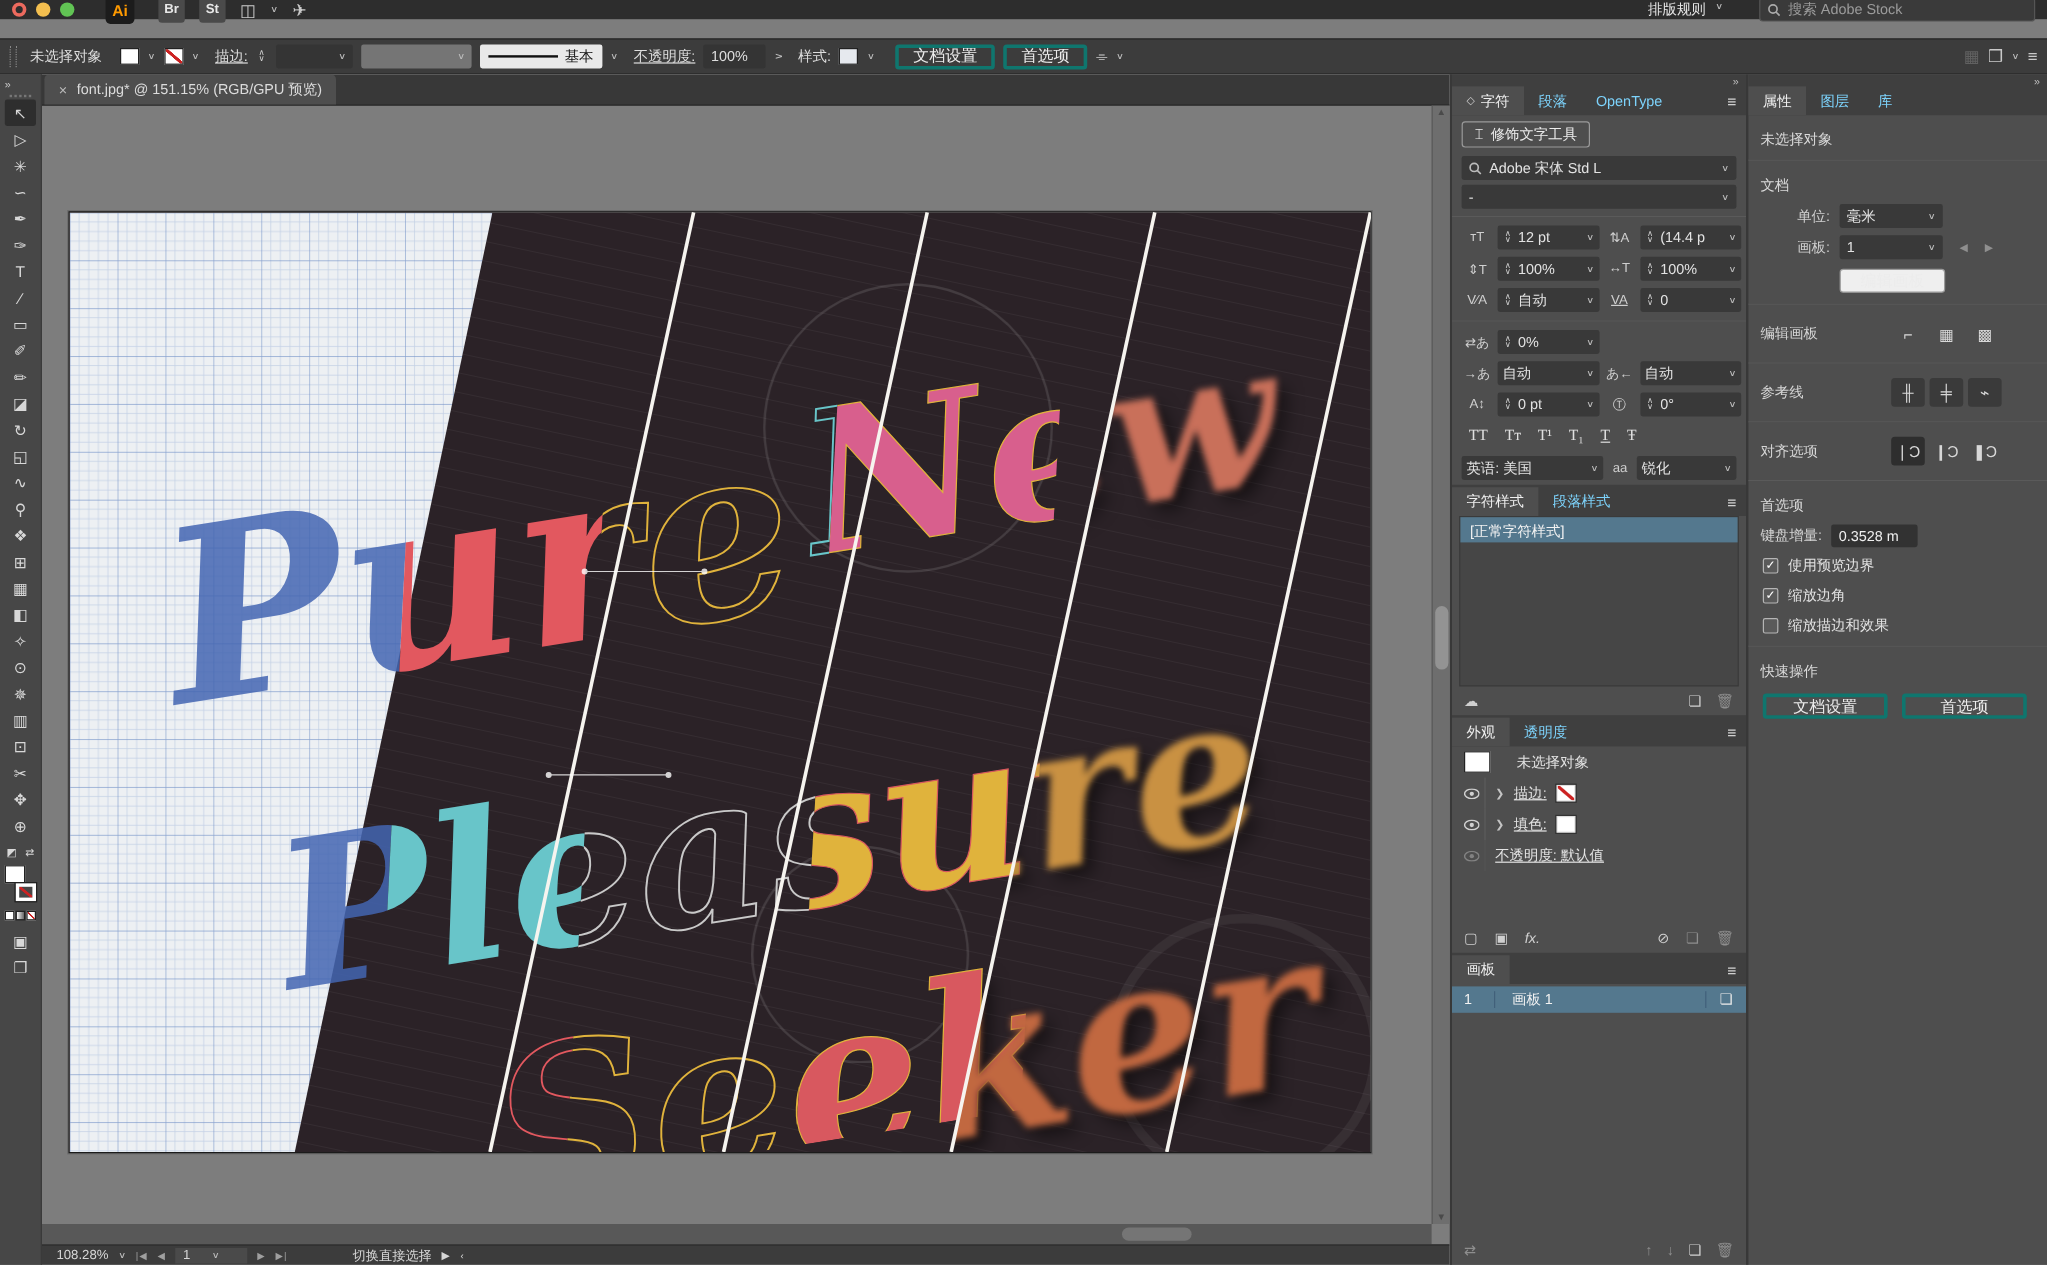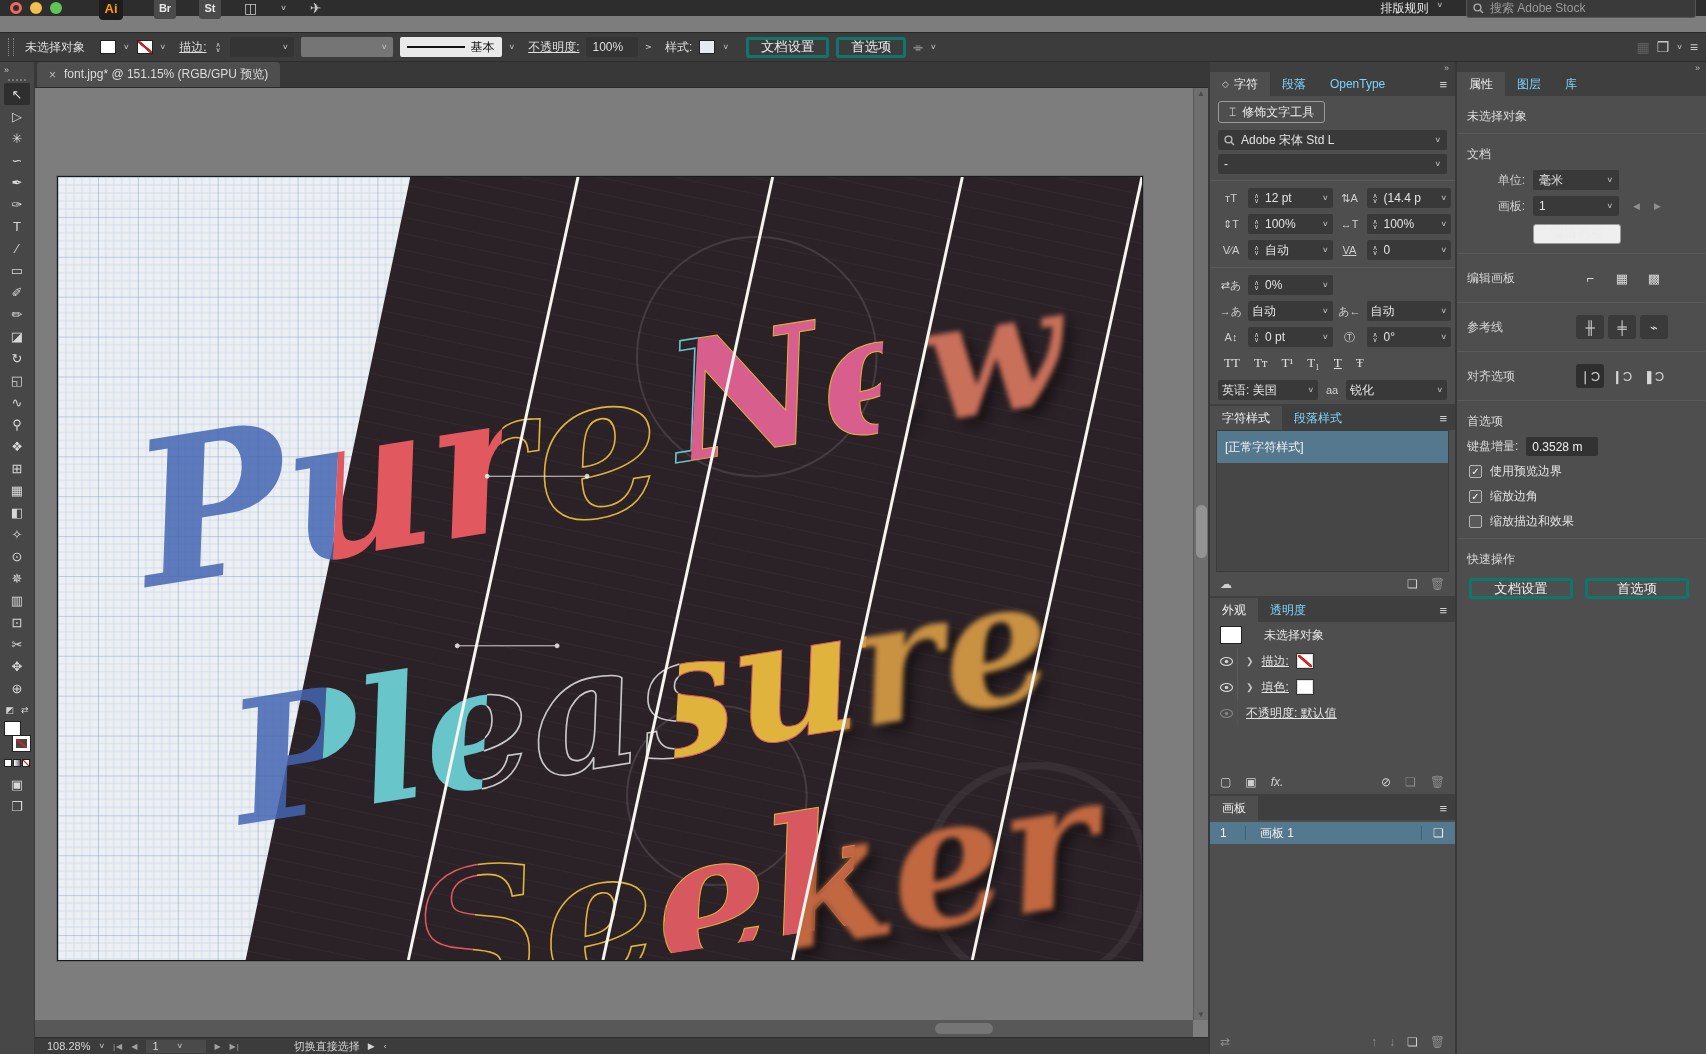--- a/index.html
+++ b/index.html
@@ -1,30 +1,30 @@
 <!DOCTYPE html>
 <html><head>
 <meta charset="utf-8">
 <style>
   *{box-sizing:border-box;margin:0;padding:0}
   html,body{width:1706px;height:1054px;overflow:hidden;background:#7d7d7d;
     font-family:"Liberation Sans",sans-serif;font-size:12px;color:#e3e3e3;-webkit-font-smoothing:antialiased}
   
-  .appbar{position:absolute;top:0;left:0;right:0;height:16px;background:#2d2d2d;display:flex;align-items:center;padding:0 10px;gap:23px}
+  .appbar{position:absolute;top:0;left:0;right:0;height:16px;background:#2d2d2d;display:flex;align-items:center;padding:0 10px;gap:12px}
   .lights{display:flex;gap:8px;margin-right:14px}
   .light{width:12px;height:12px;border-radius:50%}
   .light.red{background:#2d2d2d;border:3px solid #ec6a5e}
   .light.yellow{background:#f4bf4f}
   .light.green{background:#61c454}
   .appicon{width:24px;height:24px;border-radius:4px;background:#1c1c1c;color:#ff9a00;font-weight:bold;font-size:13px;display:flex;align-items:center;justify-content:center;margin-right:8px}
   .sqicon{width:22px;height:22px;border-radius:3px;background:#4a4a4a;color:#e8e8e8;font-size:11px;font-weight:bold;display:flex;align-items:center;justify-content:center}
   .abar-ic{color:#c9c9c9;font-size:14px}
   .chev{color:#bdbdbd;font-size:9px;transform:scaleY(.8)}
   .spacer{flex:1}
-  .wsmenu{display:flex;align-items:flex-start;gap:8px;color:#e6e6e6;}
+  .wsmenu{display:flex;align-items:flex-start;gap:8px;color:#e6e6e6;margin-right:18px}
   .searchbox{width:230px;height:20px;background:#3a3a3a;border:1px solid #555;border-radius:3px;display:flex;align-items:center;padding:0 6px;gap:6px}
   .searchbox .ph{color:#9b9b9b;font-size:12px}
   
   .ctrlbar{position:absolute;top:32px;left:0;right:0;height:30px;background:#3c3c3c;border-top:1px solid #272727;border-bottom:1px solid #2c2c2c;display:flex;align-items:center;gap:7px;padding:0 8px;color:#dedede}
   .grip{width:6px;height:18px;border-left:1px dotted #8a8a8a;border-right:1px dotted #8a8a8a;margin-right:4px}
   .swatch{width:16px;height:14px;background:#fff;border:1px solid #222}
   .swatch.none{background:linear-gradient(to top right,rgba(0,0,0,0) 42%,#cc2222 44%,#cc2222 56%,rgba(0,0,0,0) 58%),#fff}
   .stepper{display:flex;flex-direction:column;line-height:5px;font-size:7px;color:#cfcfcf;width:9px;text-align:center}
   .dd{height:20px;background:#343434;border-radius:2px;display:flex;align-items:center;padding:0 5px;gap:5px}
   .dd.dis{background:#757575;width:92px}
@@ -82,21 +82,21 @@
   .ffield{margin:2px 8px;height:20px;background:#393939;border-radius:2px;display:flex;align-items:center;gap:6px;padding:0 6px;flex:none}
   .ffield .val{flex:1;white-space:nowrap;overflow:hidden}
   .crow{display:flex;align-items:center;height:26px;padding:0 8px;gap:4px;flex:none}
   .cic{width:26px;color:#cfcfcf;font-size:11px;text-align:center;flex:none}
   .cfield{display:flex;align-items:center;background:#393939;border-radius:2px;height:20px;padding:0 4px;gap:4px;flex:1;min-width:0}
   .cfield .val{flex:1;white-space:nowrap;overflow:hidden}
   .half{display:flex;align-items:center;gap:4px;width:50%;flex:none}
   .fmtrow{display:flex;align-items:center;height:26px;padding:0 14px;gap:14px;color:#e0e0e0;font-family:"Liberation Serif",serif;font-size:13px;flex:none}
   .fmtrow span:nth-child(5){text-decoration:underline}
   .stylelist{background:#464646;border:1px solid #3a3a3a;margin:0 6px;height:142px;flex:none}
-  .stylerow{height:21px;background:#54788e;color:#f2f2f2;display:flex;align-items:center;padding:16px 8px}
+  .stylerow{height:21px;background:#54788e;color:#f2f2f2;display:flex;align-items:flex-start;padding:4px 8px}
   .pfoot{height:24px;display:flex;align-items:center;gap:12px;padding:0 10px;color:#cfcfcf;flex:none}
   .pfoot .sp{flex:1}
   .dim{color:#8e8e8e}
   
   .approw{display:flex;align-items:center;height:26px;padding:0 6px;gap:8px;flex:none}
   .eyecol{width:22px;text-align:center;color:#d0d0d0;border-right:1px solid #5c5c5c;height:100%;display:flex;align-items:center;justify-content:center;flex:none}
   .bigswatch{width:22px;height:18px;background:#fff;border:1px solid #222}
   .smswatch{width:16px;height:14px;background:#fff;border:1px solid #dedede;outline:1px solid #333}
   .smswatch.slash{background:linear-gradient(to top right,rgba(0,0,0,0) 40%,#cc2222 45%,#cc2222 55%,rgba(0,0,0,0) 60%),#fff}
   .expand{color:#c5c5c5;font-size:9px}
@@ -611,21 +611,21 @@
     </div>
     <div class="fmtrow" id="fmt-row">
       <span>TT</span>
         <span>Tᴛ</span>
         <span>T¹</span>
         <span>T₁</span>
         <span>T</span>
         <span>Ŧ</span>
     </div>
     <div class="crow" style="height:28px">
-      <span class="cfield" style="width:100px;flex:none">
+      <span class="cfield" style="width:118px;flex:none">
           <span class="val">英语: 美国</span>
           <span class="chev">∨</span>
         </span>
       <span class="cic" style="width:20px">aa</span>
       <span class="cfield">
           <span class="val">锐化</span>
           <span class="chev">∨</span>
         </span>
     </div>
 

